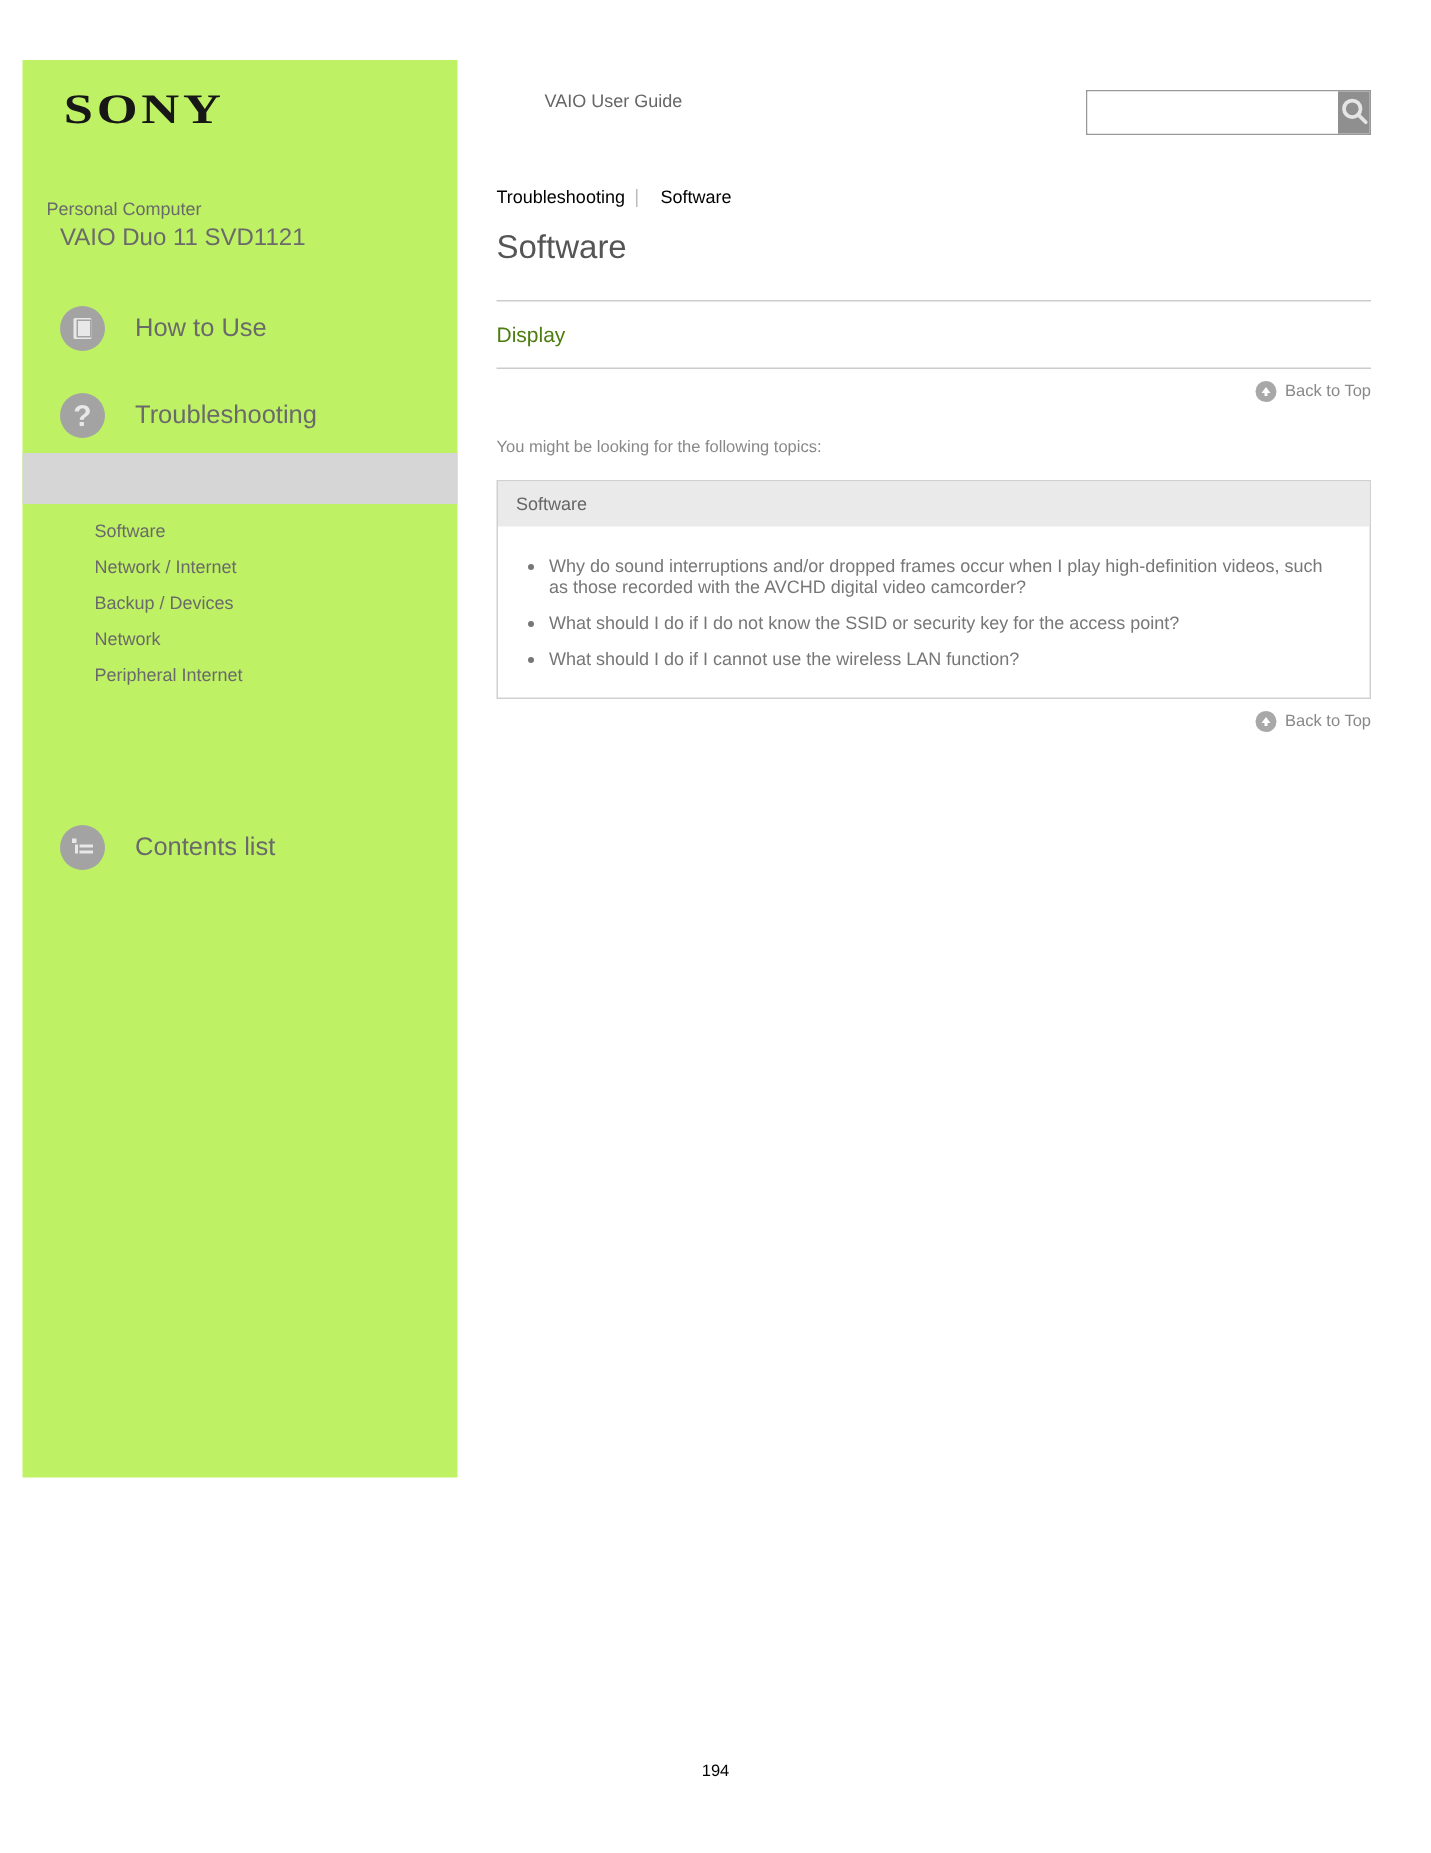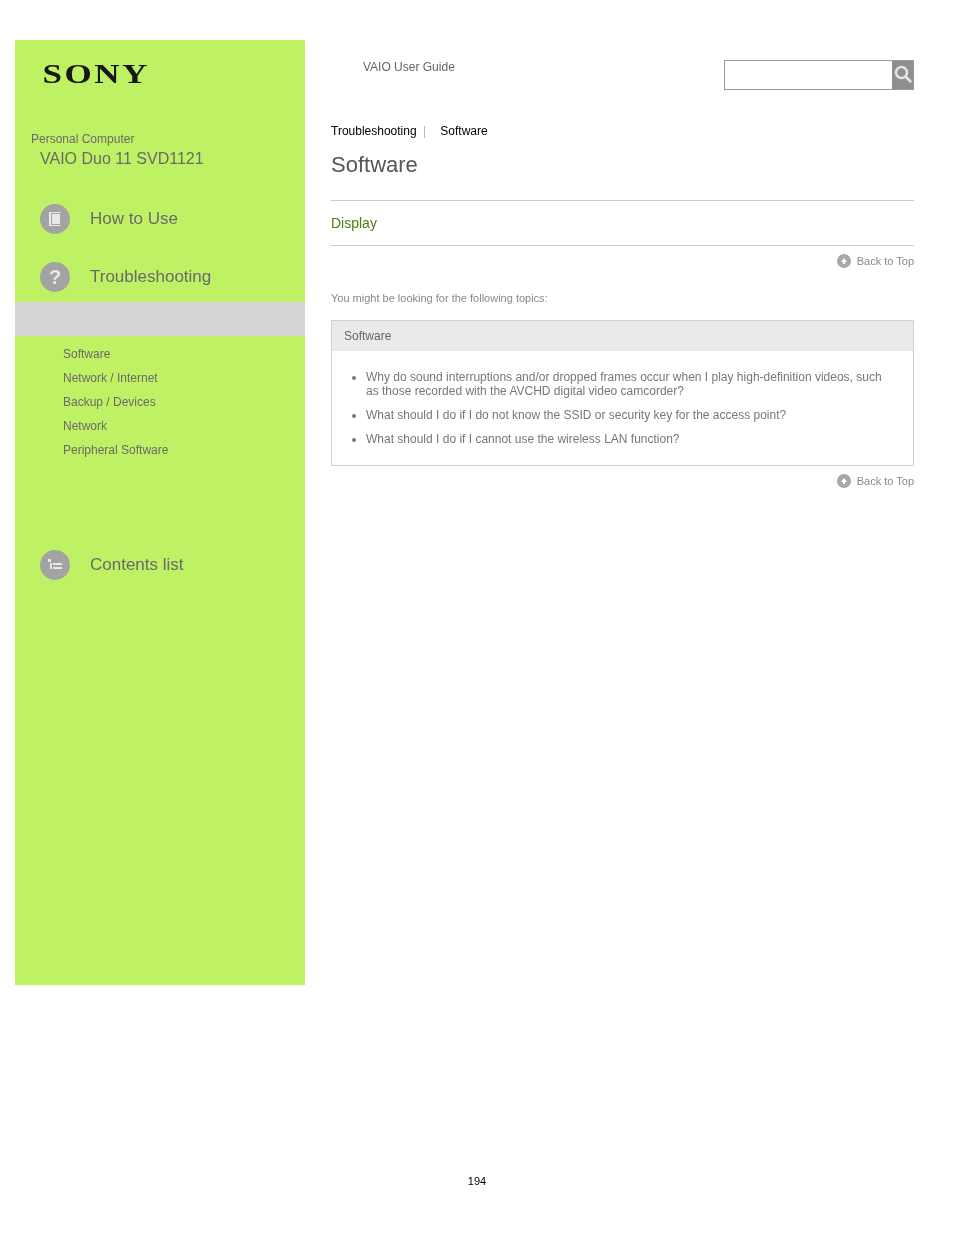--- a/index.html
+++ b/index.html
@@ -223,21 +223,21 @@
       <span class="nav-label">Troubleshooting</span>
     </div>
 
     <div class="nav-item active" style="padding-left:25px; height:34px; margin-top:4px;"></div>
 
     <ul class="sub-list">
       <li>Software</li>
       <li>Network / Internet</li>
       <li>Backup / Devices</li>
       <li>Network</li>
-      <li>Peripheral Software</li>
+      <li>Peripheral Internet</li>
     </ul>
 
     <div style="height:60px;"></div>
 
     <div class="nav-item">
       <span class="nav-icon">
         <svg width="30" height="30" viewBox="0 0 30 30">
             <circle cx="15" cy="15" r="15" fill="#a3a3a3"></circle>
             <rect x="8" y="9" width="3" height="3" fill="#e8e8e8"></rect>
             <rect x="13" y="13" width="9" height="2" fill="#e8e8e8"></rect>

